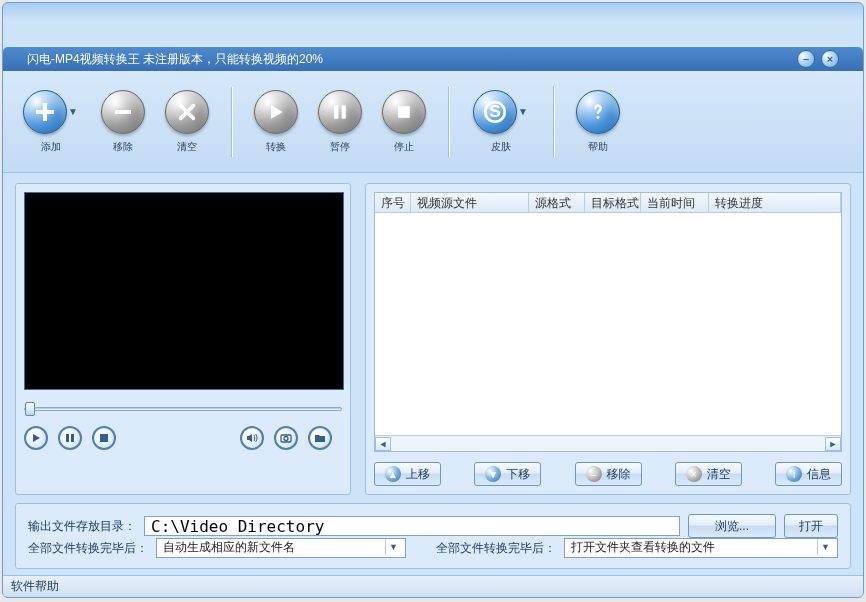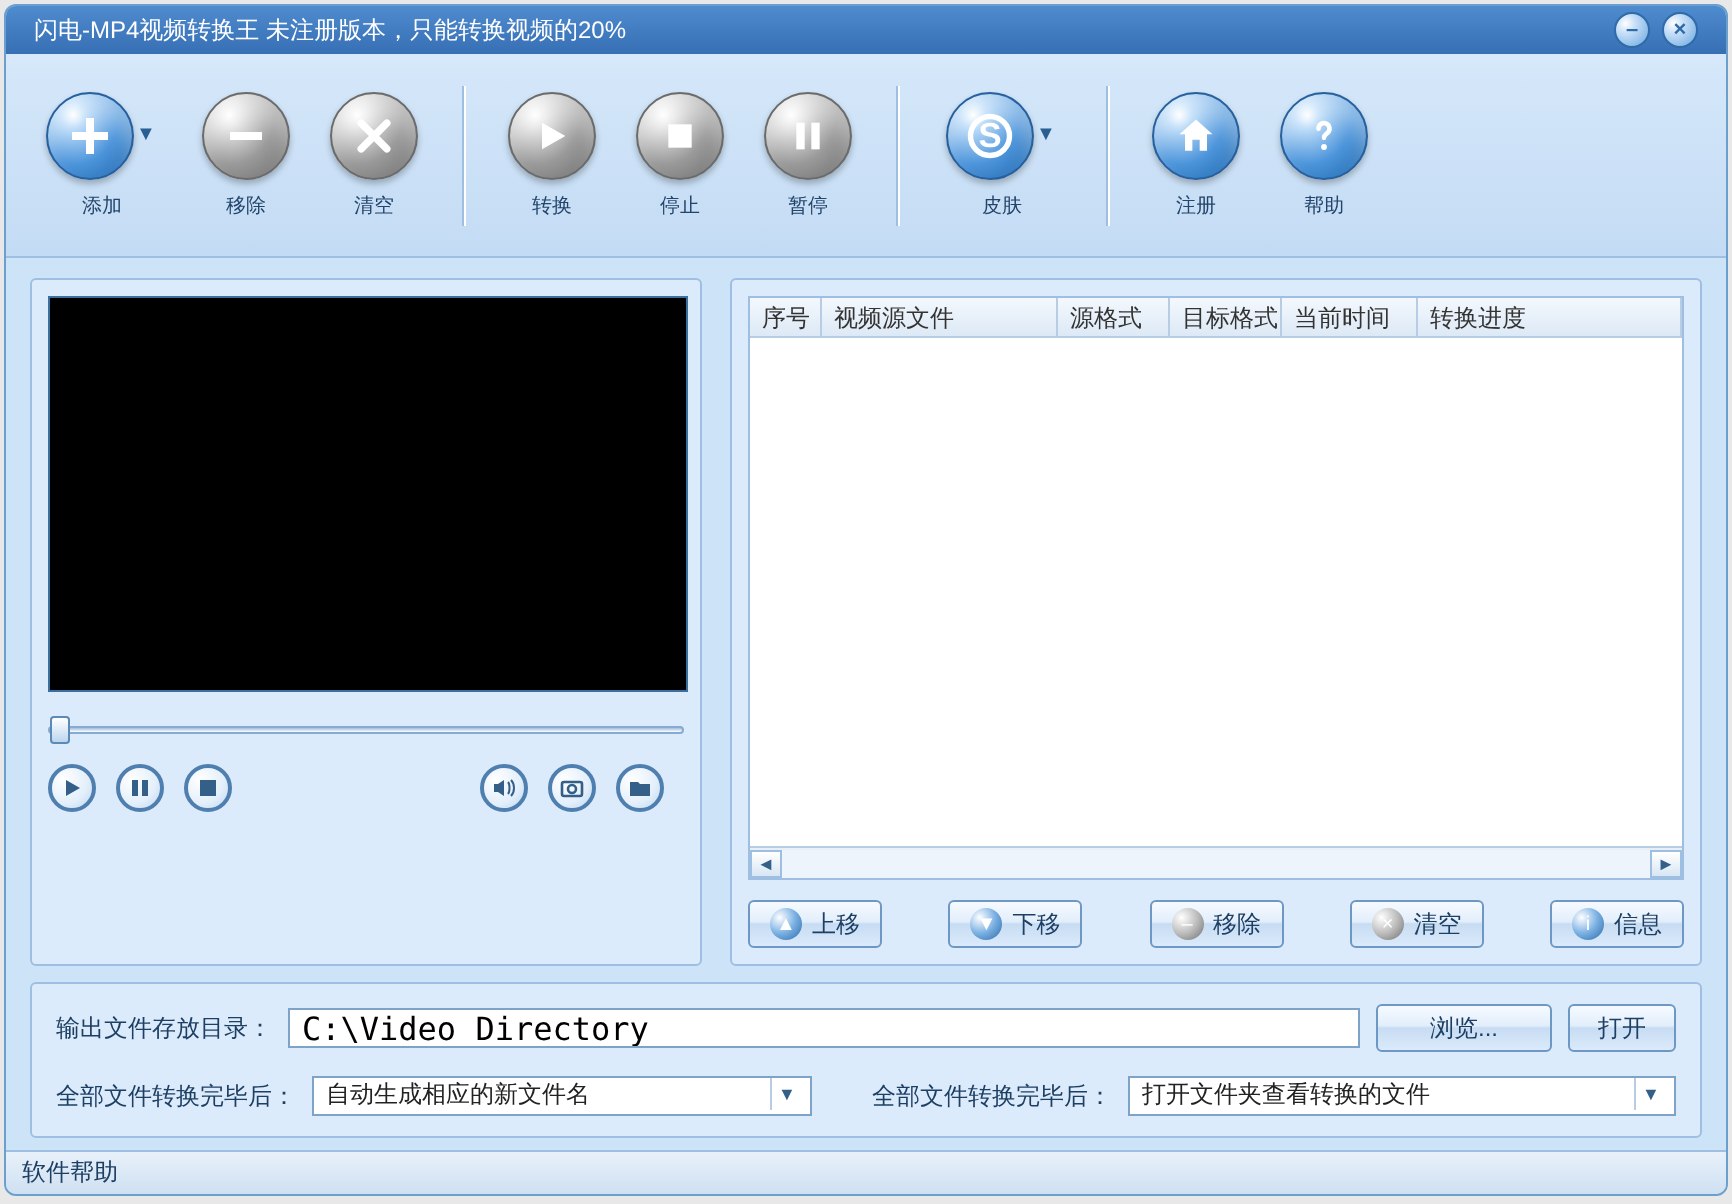--- a/index.html
+++ b/index.html
@@ -21,23 +21,24 @@
   position: relative;
   display: flex;
   flex-direction: column;
 }
 .titlebar {
   height: 24px;
   background: linear-gradient(to bottom, #4f8bcf, #376fb3);
   border-radius: 5px 5px 0 0;
   display: flex;
   align-items: center;
-  padding: 0 14px;
+  padding: 0 24px;
   color: #fff;
   font-size: 12px;
+  margin-top: 44px;
 }
 .titlebar .title { flex: 1; }
 .titlebar .winbtn {
   width: 18px; height: 18px; border-radius: 50%;
   background: radial-gradient(ellipse at 30% 30%, #fff 0%, #c8e0f8 30%, #6aa7e0 100%);
   border: 1px solid #2f6aa9;
   margin-left: 6px;
   display: flex; align-items: center; justify-content: center;
   font-size: 11px; font-weight: bold; color: #2f6aa9;
   cursor: pointer;
@@ -181,21 +182,21 @@
 }
 .btn .mini-orb.gray {
   background: radial-gradient(ellipse at 30% 30%,#fff 0%,#bdbdbd 50%,#6e6e6e 100%);
 }
 .output-panel {
   margin: 2px 12px 6px 12px;
   border: 1px solid #9fbfe2;
   border-radius: 3px;
   background: #dcebfb;
   padding: 10px 12px;
-  display: flex; flex-direction: column; gap: 12px;
+  display: flex; flex-direction: column; 
 }
 .row { display: flex; align-items: center; gap: 8px; }
 .label { color: #1d3f63; white-space: nowrap; }
 .input {
   height: 20px; border: 1px solid #7fa3c7; background: #fff;
   padding: 0 6px; font-family: monospace; font-size: 16px;
 }
 .select {
   height: 20px; border: 1px solid #7fa3c7; background: #fff;
   display: flex; padding: 0 4px 0 6px; font-size: 12px; color: #222;
@@ -262,33 +263,33 @@
         <div class="orb">
           <svg width="20" height="20" viewBox="0 0 24 24">
               <path d="M6 4l14 8-14 8z" fill="#fff"></path>
             </svg>
         </div>
         <span class="lbl">转换</span>
       </div>
       <div class="tbtn disabled">
         <div class="orb">
           <svg width="20" height="20" viewBox="0 0 24 24">
-              <rect x="5" y="5" width="14" height="14" fill="#fff"></rect>
-            </svg>
-        </div>
-        <span class="lbl">停止</span>
-      </div>
-      <div class="tbtn disabled">
-        <div class="orb">
-          <svg width="20" height="20" viewBox="0 0 24 24">
               <rect x="5" y="4" width="5" height="16" fill="#fff"></rect>
               <rect x="14" y="4" width="5" height="16" fill="#fff"></rect>
             </svg>
         </div>
         <span class="lbl">暂停</span>
+      </div>
+      <div class="tbtn disabled">
+        <div class="orb">
+          <svg width="20" height="20" viewBox="0 0 24 24">
+              <rect x="5" y="5" width="14" height="14" fill="#fff"></rect>
+            </svg>
+        </div>
+        <span class="lbl">停止</span>
       </div>
     </div>
     <div class="tsep"></div>
     <div class="tgroup">
       <div class="tbtn combo">
         <div class="orbwrap">
           <div class="orb">
             <svg width="26" height="26" viewBox="0 0 24 24">
                 <circle cx="12" cy="12" r="9" fill="none" stroke="#fff" stroke-width="2.5"></circle>
                 <path d="M9 9a3 3 0 0 1 6 0c0 2-3 2-3 4" fill="none" stroke="#fff" stroke-width="2.5" stroke-linecap="round" opacity="0"></path>
@@ -298,28 +299,20 @@
           <div class="dd">▼</div>
         </div>
         <span class="lbl">皮肤</span>
       </div>
     </div>
     <div class="tsep"></div>
     <div class="tgroup">
       <div class="tbtn">
         <div class="orb">
           <svg width="22" height="22" viewBox="0 0 24 24">
-              <path d="M12 3l9 8h-3v9h-4v-6h-4v6H6v-9H3z" fill="#fff"></path>
-            </svg>
-        </div>
-        <span class="lbl">注册</span>
-      </div>
-      <div class="tbtn">
-        <div class="orb">
-          <svg width="22" height="22" viewBox="0 0 24 24">
               <path d="M9 8a3 3 0 1 1 5 2.2c-1 .9-2 1.3-2 2.8" fill="none" stroke="#fff" stroke-width="2.5" stroke-linecap="round"></path>
               <circle cx="12" cy="18" r="1.6" fill="#fff"></circle>
             </svg>
         </div>
         <span class="lbl">帮助</span>
       </div>
     </div>
   </div>
 
   <div class="content">

